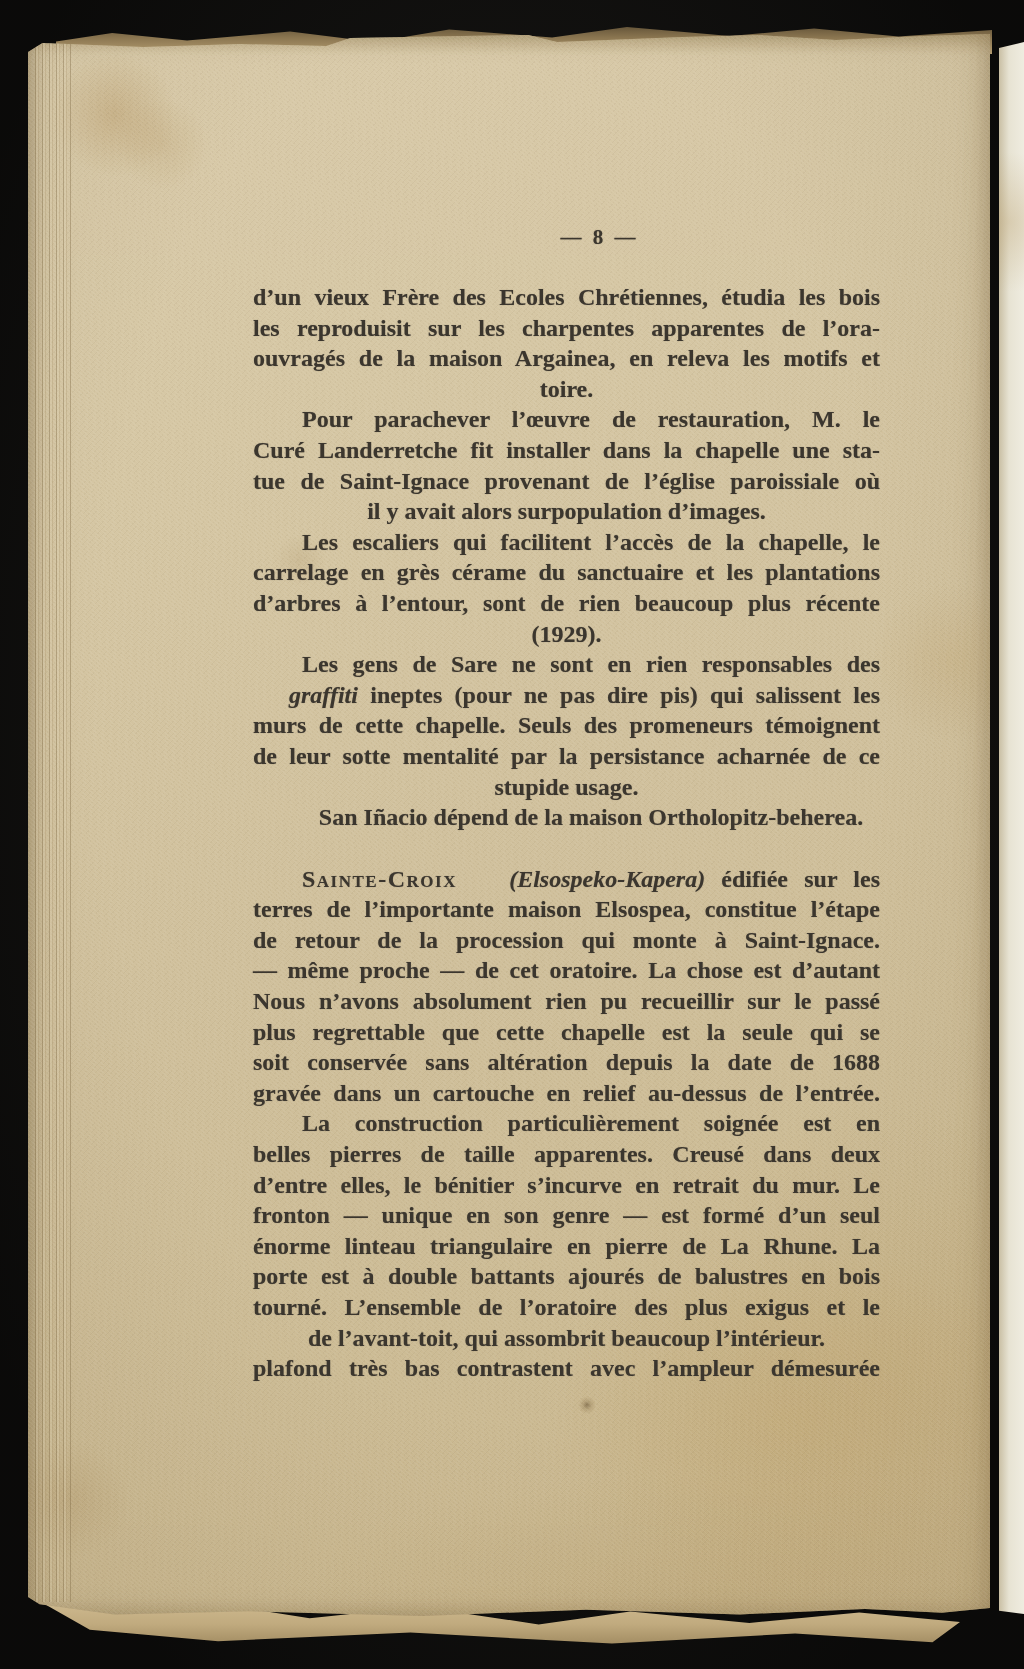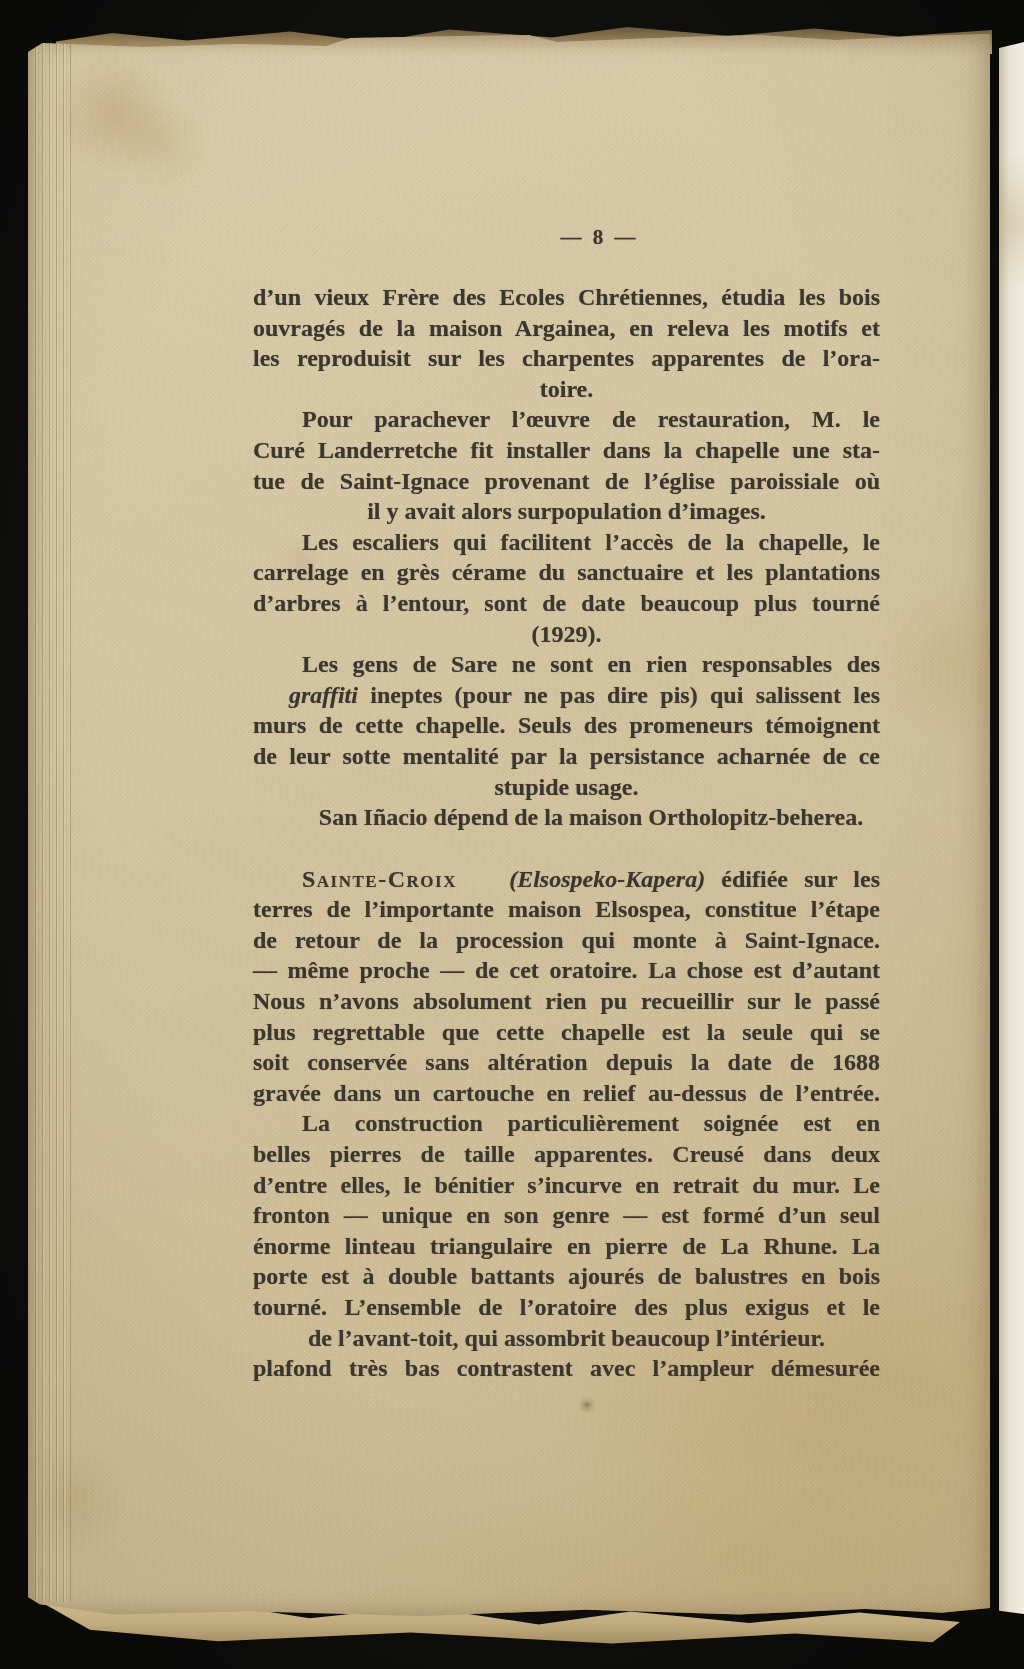--- a/index.html
+++ b/index.html
@@ -142,34 +142,34 @@
   <div class="page">
     <div class="stains"></div>
     <div class="grain"></div>
     <div class="edge-lines"></div>
 
     <div class="content">
       <div class="page-number">— 8 —</div>
       <div class="body">
           <div class="paragraph">
             <div class="line just"><span>d’un vieux Frère des Ecoles Chrétiennes, étudia les bois</span></div>
+            <div class="line just"><span>les reproduisit sur les charpentes apparentes de l’ora-</span></div>
             <div class="line just"><span>ouvragés de la maison Argainea, en releva les motifs et</span></div>
-            <div class="line just"><span>les reproduisit sur les charpentes apparentes de l’ora-</span></div>
             <div class="line"><span>toire.</span></div>
           </div>
           <div class="paragraph">
             <div class="line just indent"><span>Pour parachever l’œuvre de restauration, M. le</span></div>
             <div class="line just"><span>Curé Landerretche fit installer dans la chapelle une sta-</span></div>
             <div class="line just"><span>tue de Saint-Ignace provenant de l’église paroissiale où</span></div>
             <div class="line"><span>il y avait alors surpopulation d’images.</span></div>
           </div>
           <div class="paragraph">
             <div class="line just indent"><span>Les escaliers qui facilitent l’accès de la chapelle, le</span></div>
             <div class="line just"><span>carrelage en grès cérame du sanctuaire et les plantations</span></div>
-            <div class="line just"><span>d’arbres à l’entour, sont de date beaucoup plus tourné</span></div>
+            <div class="line just"><span>d’arbres à l’entour, sont de rien beaucoup plus récente</span></div>
             <div class="line"><span>(1929).</span></div>
           </div>
           <div class="paragraph">
             <div class="line just indent"><span>Les gens de Sare ne sont en rien responsables des</span></div>
             <div class="line just"><span class="seg-i">graffiti</span><span> ineptes (pour ne pas dire pis) qui salissent les</span></div>
             <div class="line just"><span>murs de cette chapelle. Seuls des promeneurs témoignent</span></div>
             <div class="line just"><span>de leur sotte mentalité par la persistance acharnée de ce</span></div>
             <div class="line"><span>stupide usage.</span></div>
           </div>
           <div class="paragraph">

